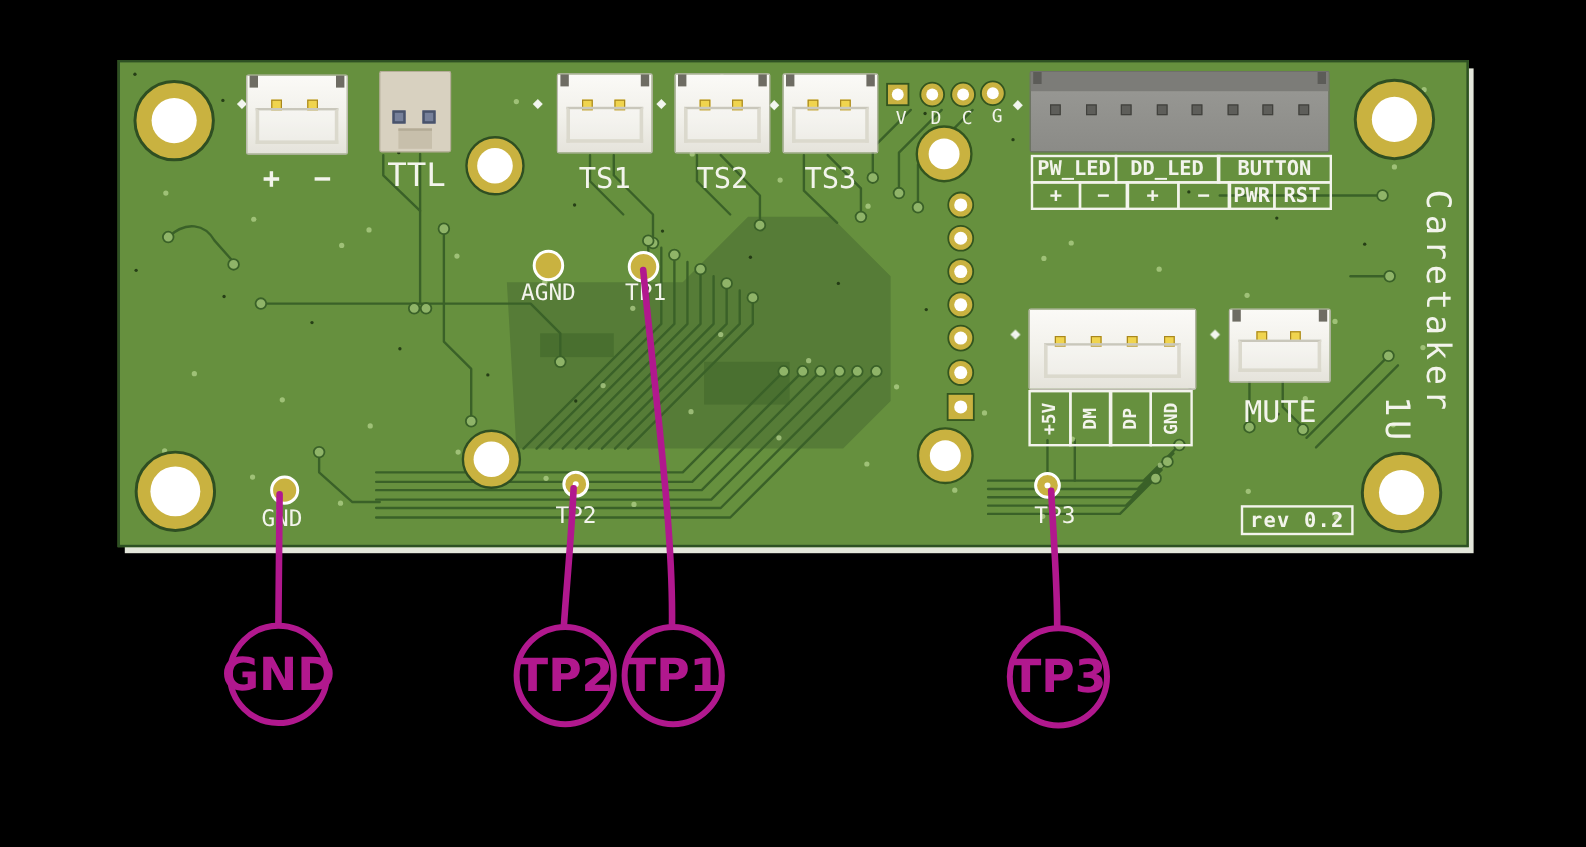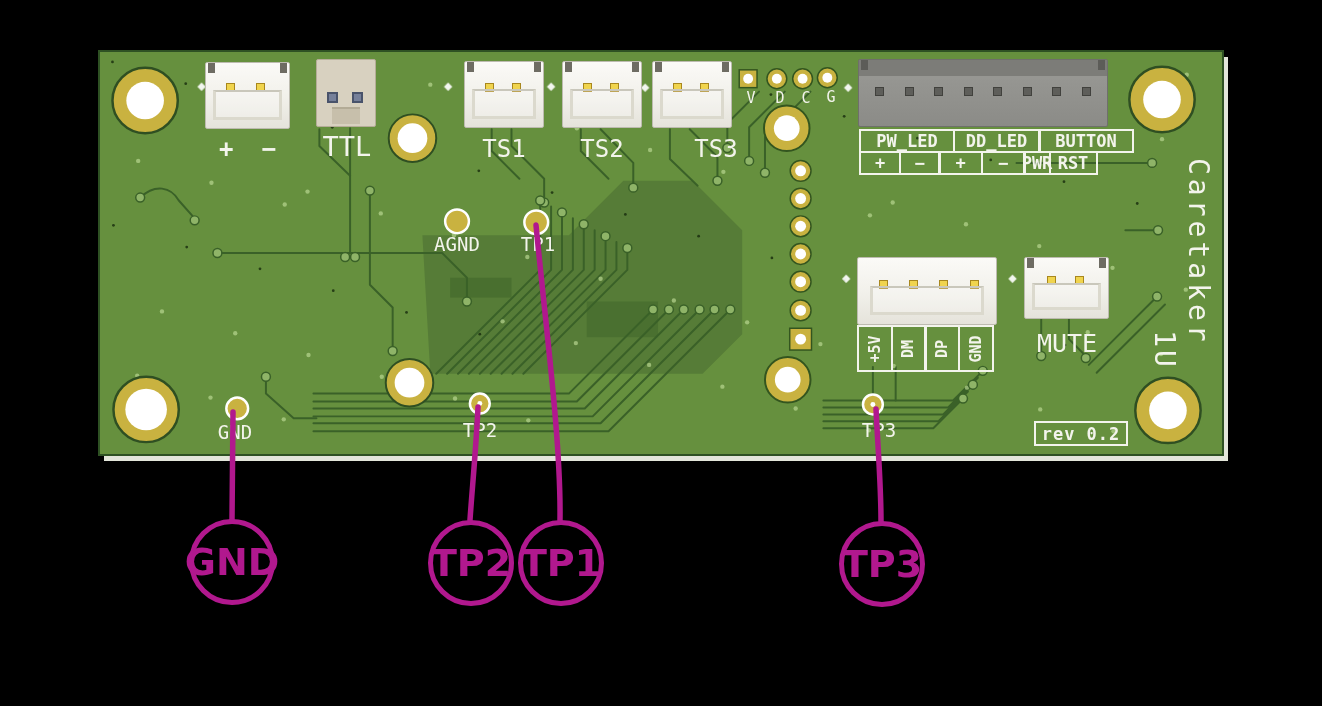--- a/index.html
+++ b/index.html
@@ -407,39 +407,39 @@
       <div class="lip"></div>
     </div>
 
     <div class="silk" style="left:105px;top:84px;width:85px;font-size:24px;font-weight:bold;display:flex;justify-content:space-around;">
       <span>+</span>
       <span>−</span>
     </div>
     <div class="silk" style="left:216px;top:80px;width:62px;font-size:27px;">TTL</div>
     <div class="silk" style="left:364px;top:84px;width:80px;font-size:24px;">TS1</div>
     <div class="silk" style="left:462px;top:84px;width:80px;font-size:24px;">TS2</div>
-    <div class="silk" style="left:576px;top:84px;width:80px;font-size:24px;">TS3</div>
+    <div class="silk" style="left:552px;top:84px;width:80px;font-size:24px;">TS3</div>
 
     <div class="silk" style="left:639px;top:38px;width:24px;font-size:15px;">V</div>
     <div class="silk" style="left:668px;top:38px;width:24px;font-size:15px;">D</div>
     <div class="silk" style="left:694px;top:38px;width:24px;font-size:15px;">C</div>
     <div class="silk" style="left:719px;top:37px;width:24px;font-size:15px;">G</div>
 
     <div style="position:absolute;left:759px;top:77px;">
       <div class="lrow">
-        <div class="lcell" style="width:96px;">PW_LED</div>
+        <div class="lcell" style="width:72px;">PW_LED</div>
         <div class="lcell" style="width:88px;">DD_LED</div>
         <div class="lcell" style="width:96px;">BUTTON</div>
       </div>
       <div class="lrow r2">
         <div class="lcell" style="width:42px;">+</div>
         <div class="lcell" style="width:42px;">−</div>
         <div class="lcell" style="width:45px;">+</div>
         <div class="lcell" style="width:45px;">−</div>
-        <div class="lcell" style="width:28px;">PWR</div>
+        <div class="lcell" style="width:40px;">PWR</div>
         <div class="lcell" style="width:49px;text-align:right;">RST</div>
       </div>
     </div>
 
     <div class="utable" style="left:757px;top:273px;">
       <div class="ucell">
           <span>+5V</span>
         </div>
       <div class="ucell">
           <span>DM</span>

